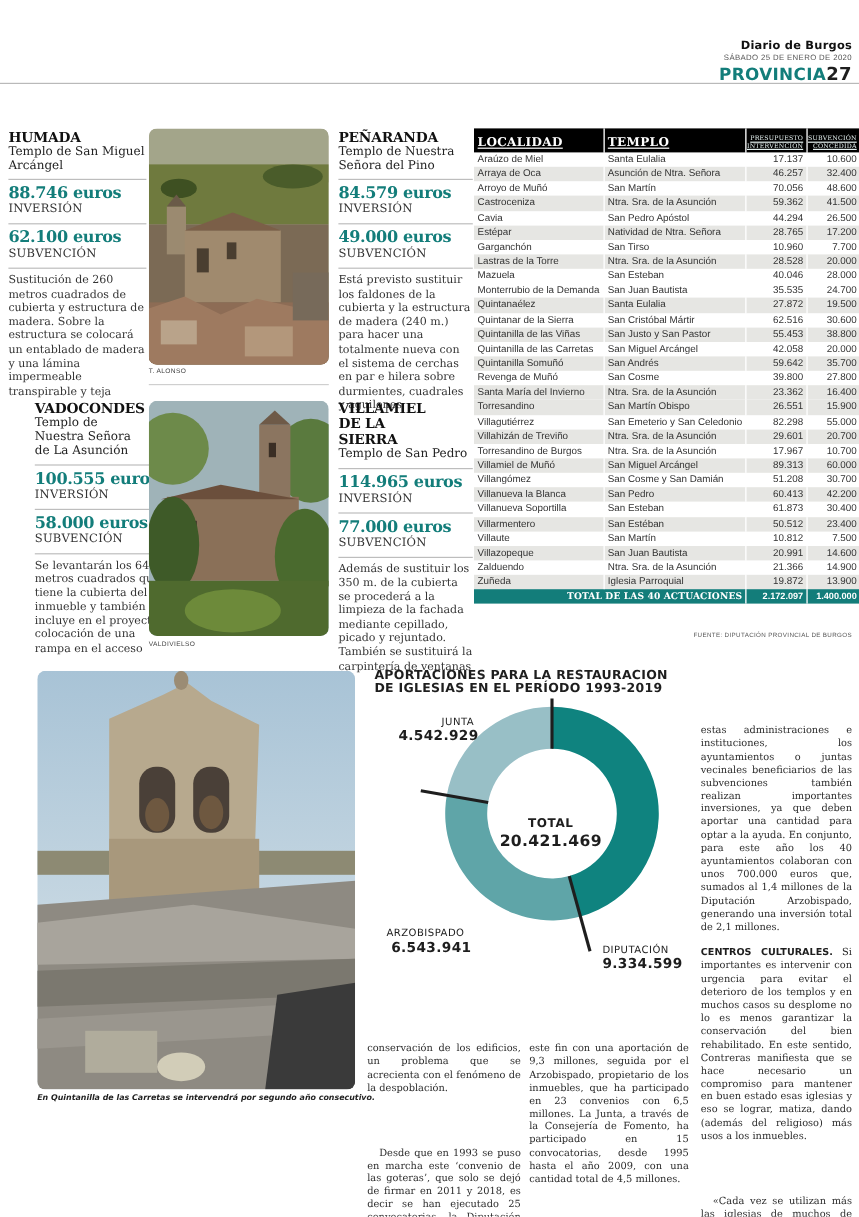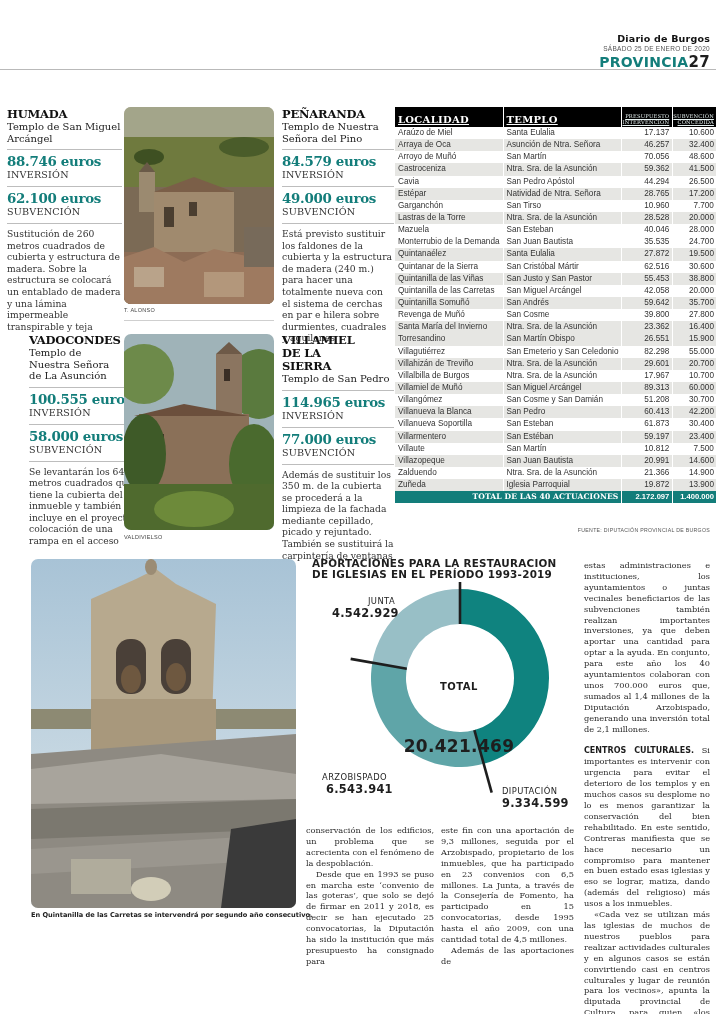--- a/index.html
+++ b/index.html
@@ -43,29 +43,29 @@
   .source { position: absolute; right: 6px; top: 527px; font-family: "Liberation Sans", sans-serif; font-size: 5.2px; color: #555; letter-spacing: 0.3px; }
 
   
   .chart-title { position: absolute; left: 312px; top: 558px; font-family: "DejaVu Sans", sans-serif; font-weight: bold; font-size: 10.4px; line-height: 11px; color: #1e1e1e; letter-spacing: 0.25px; }
   .donut-svg { position: absolute; left: 300px; top: 582px; }
   .clabel { position: absolute; font-family: "DejaVu Sans", sans-serif; text-align: left; }
   .clabel .n { font-size: 8.4px; color: #1e1e1e; letter-spacing: 0.4px; }
   .clabel .v { font-size: 11.4px; font-weight: bold; color: #1e1e1e; letter-spacing: 0.3px; }
   .center-total { position: absolute; left: 403px; top: 680px; width: 112px; text-align: center; font-family: "DejaVu Sans", sans-serif; font-weight: bold; color: #1e1e1e; }
   .center-total .t { font-size: 10px; letter-spacing: 0.5px; line-height: 14px; }
-  .center-total .v { font-size: 17px; letter-spacing: 0.3px; line-height: 15px; margin-top: 45px; }
+  .center-total .v { font-size: 13px; letter-spacing: 0.3px; line-height: 15px; }
 
   
   .col { position: absolute; font-family: "DejaVu Serif", serif; font-size: 8.2px; line-height: 10.9px; color: #2b2b2b; text-align: justify; }
-  .col p { text-indent: 0; }
+  .col p { text-indent: 0; margin-top: 43px; }
   .col p.ind { text-indent: 10px; }
   .col .lead { font-family: "DejaVu Sans", sans-serif; font-weight: bold; font-size: 8px; color: #1e1e1e; }
 
-  .big-caption { position: absolute; left: 31px; top: 911px; font-family: "DejaVu Sans", sans-serif; font-weight: bold; font-size: 6.6px; color: #222; letter-spacing: 0; }
+  .big-caption { position: absolute; left: 31px; top: 911px; font-family: "DejaVu Sans", sans-serif; font-weight: bold; font-size: 6.6px; color: #222; letter-spacing: 0; font-style: italic; }
 </style>
 </head>
 <body>
 
 <div class="masthead">
   <div class="paper">Diario de Burgos</div>
   <div class="date">SÁBADO 25 DE ENERO DE 2020</div>
   <div class="section"><span>PROVINCIA</span><span class="num">27</span></div>
 </div>
 <div class="header-rule"></div>
@@ -301,21 +301,21 @@
         <td class="num">82.298</td>
         <td class="num">55.000</td>
       </tr>
       <tr class="shade">
         <td>Villahizán de Treviño</td>
         <td>Ntra. Sra. de la Asunción</td>
         <td class="num">29.601</td>
         <td class="num">20.700</td>
       </tr>
       <tr>
-        <td>Villalbilla de Burgos</td>
+        <td>Torresandino de Burgos</td>
         <td>Ntra. Sra. de la Asunción</td>
         <td class="num">17.967</td>
         <td class="num">10.700</td>
       </tr>
       <tr class="shade">
         <td>Villamiel de Muñó</td>
         <td>San Miguel Arcángel</td>
         <td class="num">89.313</td>
         <td class="num">60.000</td>
       </tr>
@@ -333,21 +333,21 @@
       </tr>
       <tr>
         <td>Villanueva Soportilla</td>
         <td>San Esteban</td>
         <td class="num">61.873</td>
         <td class="num">30.400</td>
       </tr>
       <tr class="shade">
         <td>Villarmentero</td>
         <td>San Estéban</td>
-        <td class="num">59.197</td>
+        <td class="num">50.512</td>
         <td class="num">23.400</td>
       </tr>
       <tr>
         <td>Villaute</td>
         <td>San Martín</td>
         <td class="num">10.812</td>
         <td class="num">7.500</td>
       </tr>
       <tr class="shade">
         <td>Villazopeque</td>

